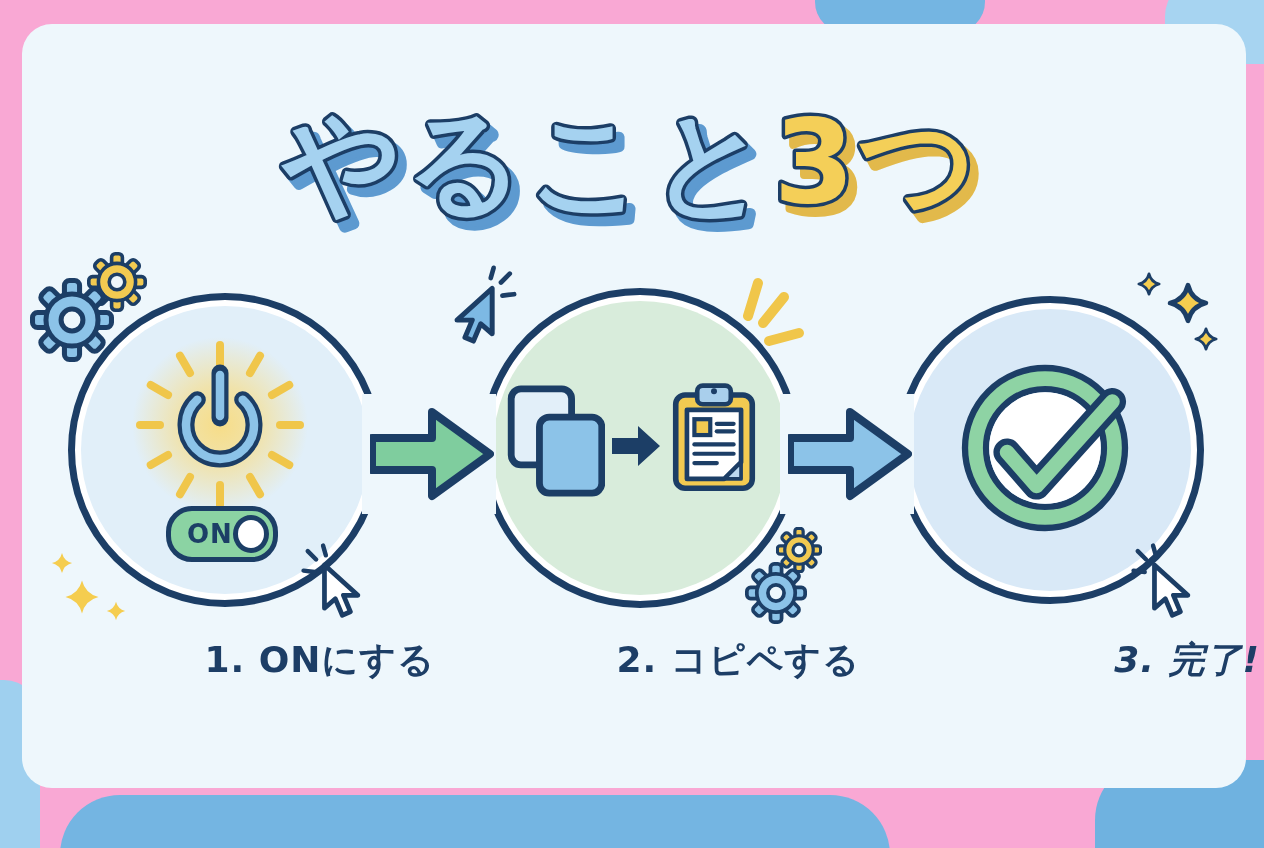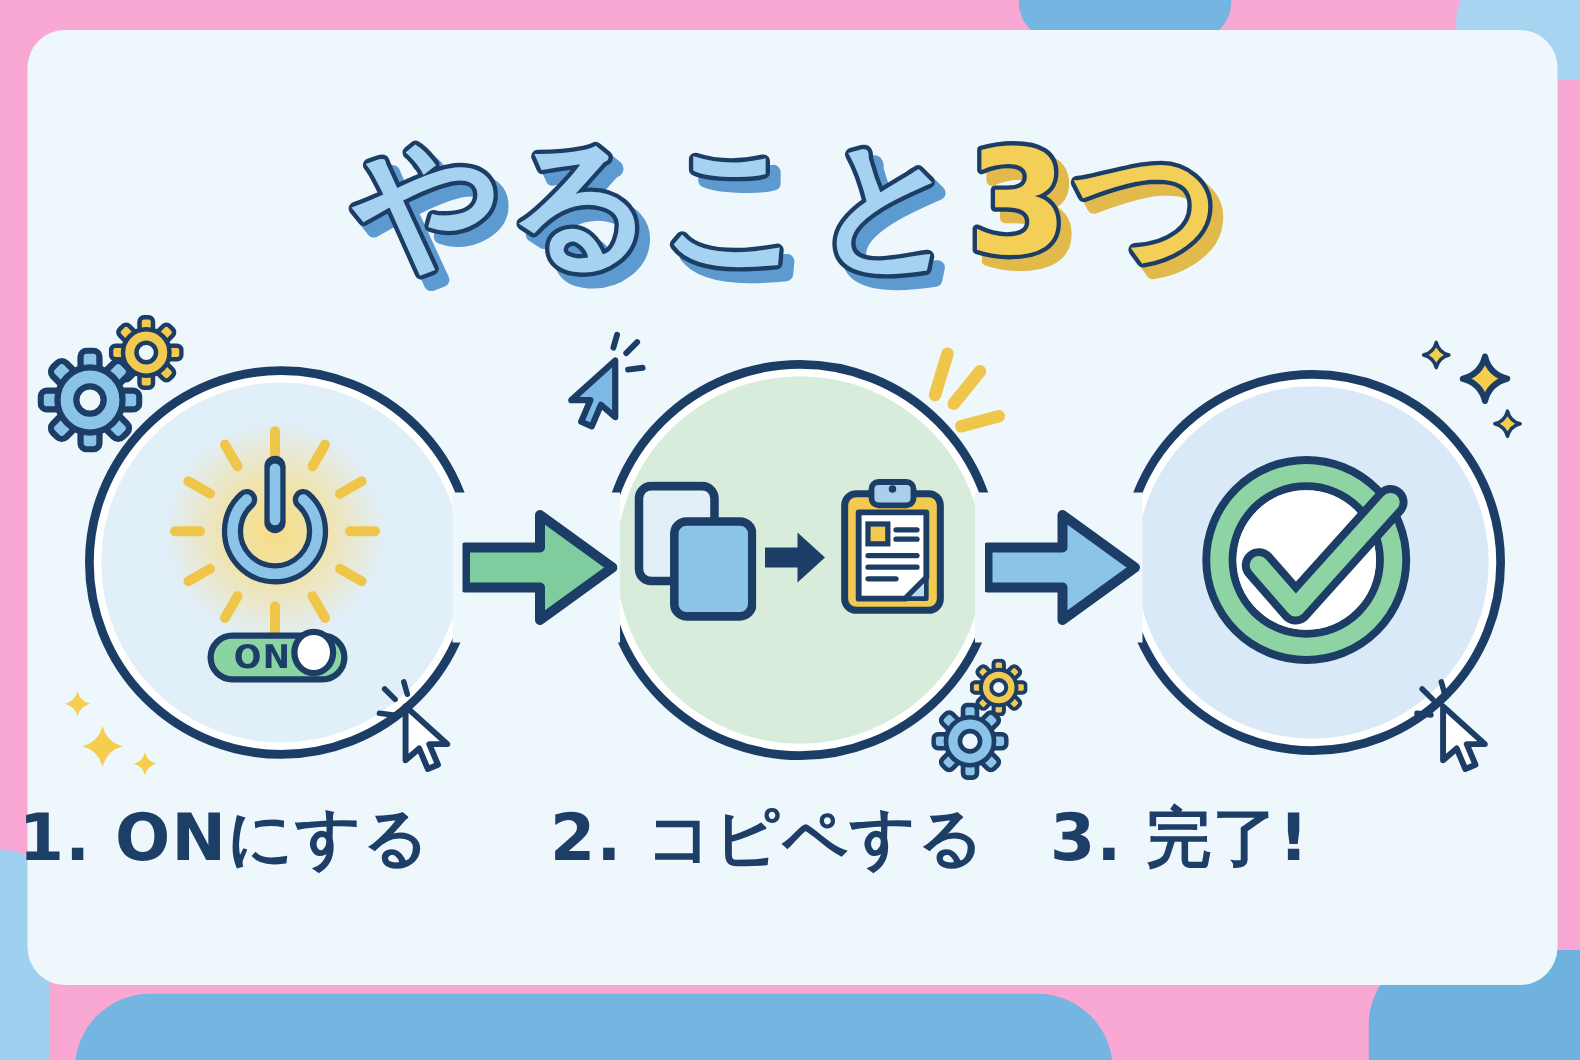--- a/index.html
+++ b/index.html
@@ -9,22 +9,22 @@
   .blob{position:absolute;border-radius:60px;}
   .card{position:absolute;left:22px;top:24px;width:1224px;height:764px;background:#eef7fc;border-radius:30px;}
   .title-txt{font-family:"DejaVu Sans","Liberation Sans",sans-serif;font-weight:bold;font-size:116px;letter-spacing:4px;}
   .title-main{fill:#a5d2f0;stroke:#1c3e66;stroke-width:7px;paint-order:stroke;stroke-linejoin:round;}
   .title-accent{fill:#f4cf58;stroke:#1c3e66;stroke-width:7px;paint-order:stroke;stroke-linejoin:round;}
   .title-main-sh{fill:#5d9ad0;stroke:#5d9ad0;stroke-width:8px;paint-order:stroke;stroke-linejoin:round;}
   .title-accent-sh{fill:#e2b94b;stroke:#e2b94b;stroke-width:8px;paint-order:stroke;stroke-linejoin:round;}
   .circle{position:absolute;border:7px solid #1c3e66;border-radius:50%;background:#ffffff;}
   .circle-fill{position:absolute;inset:6px;border-radius:50%;}
   .mask{position:absolute;background:#eef7fc;}
-  .caption{position:absolute;top:636px;width:420px;text-align:left;font-size:52px;font-weight:bold;color:#1d3e66;letter-spacing:1px;}
-  .toggle{position:absolute;box-sizing:border-box;left:166px;top:506px;width:112px;height:40px;border:5px solid #1c3e66;border-radius:26px;background:#8bd3a3;display:flex;align-items:flex-end;justify-content:space-between;padding:0 4px 0 16px;}
+  .caption{position:absolute;top:636px;width:420px;text-align:right;font-size:36px;font-weight:bold;color:#1d3e66;letter-spacing:1px;}
+  .toggle{position:absolute;box-sizing:border-box;left:166px;top:506px;width:112px;height:56px;border:5px solid #1c3e66;border-radius:26px;background:#8bd3a3;display:flex;align-items:center;justify-content:space-between;padding:0 4px 0 16px;}
   .toggle-label{font-size:26px;font-weight:bold;color:#1c3e66;letter-spacing:1px;}
   .knob{box-sizing:border-box;width:38px;height:38px;border:5px solid #1c3e66;border-radius:50%;background:#ffffff;}
 </style>
 </head>
 <body>
 
 <div class="stage">
 
   <div class="blob" style="left:60px;top:795px;width:830px;height:140px;background:#74b5e2;"></div>
   <div class="blob" style="left:1095px;top:760px;width:260px;height:170px;background:#6fb2e0;"></div>
@@ -236,15 +236,15 @@
     <g stroke="#1c3e66" stroke-width="3.2" stroke-linecap="round">
       <line x1="4" y1="-5" x2="2" y2="-12"></line>
       <line x1="-3" y1="-2" x2="-9" y2="-8"></line>
       <line x1="-4" y1="7" x2="-12" y2="6"></line>
     </g>
     <path d="M3,2 L3,33 L10.8,26.2 L15.8,38 L21.6,35.5 L16.6,23.7 L27,23.7 Z" fill="#ffffff" stroke="#1c3e66" stroke-width="3.4" stroke-linejoin="round"></path>
   </svg>
 
   <div class="caption" style="left:15px;">1. ONにする</div>
   <div class="caption" style="left:440px;">2. コピペする</div>
-  <div class="caption" style="left:840px;">3. 完了!</div>
+  <div class="caption" style="left:840px;font-style:italic;">3. 完了!</div>
 
 </div>
 
 </body></html>

